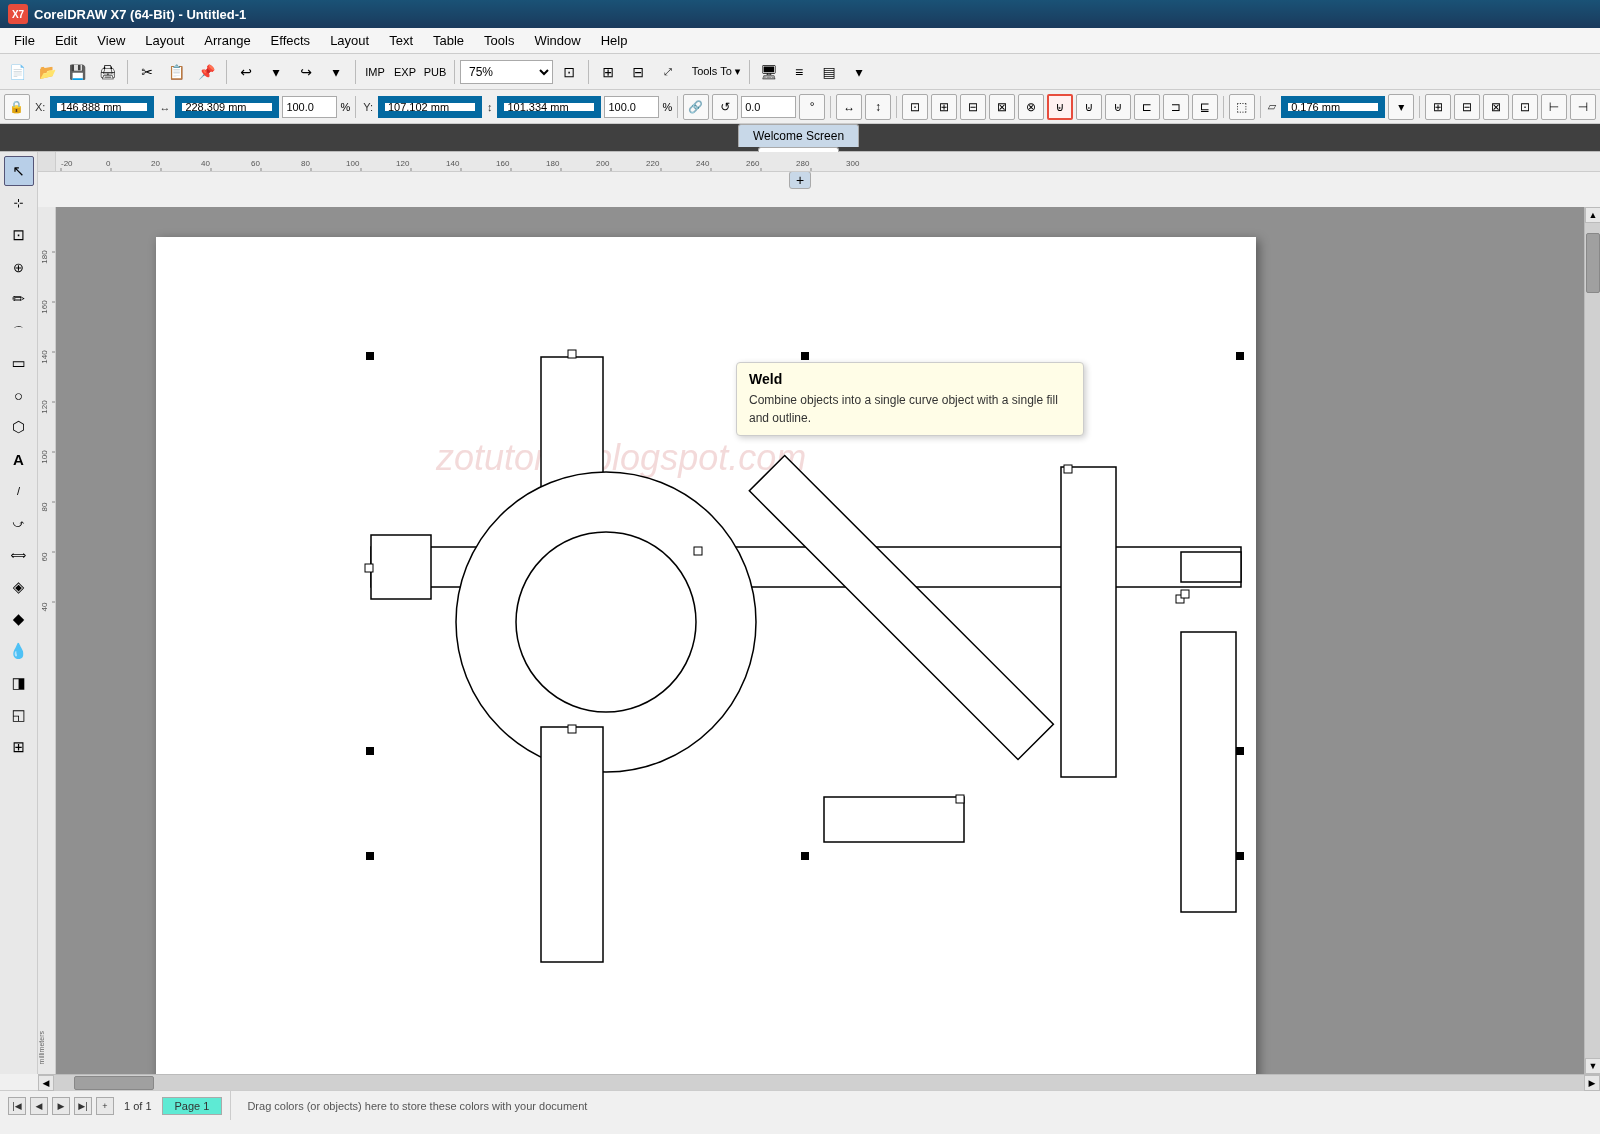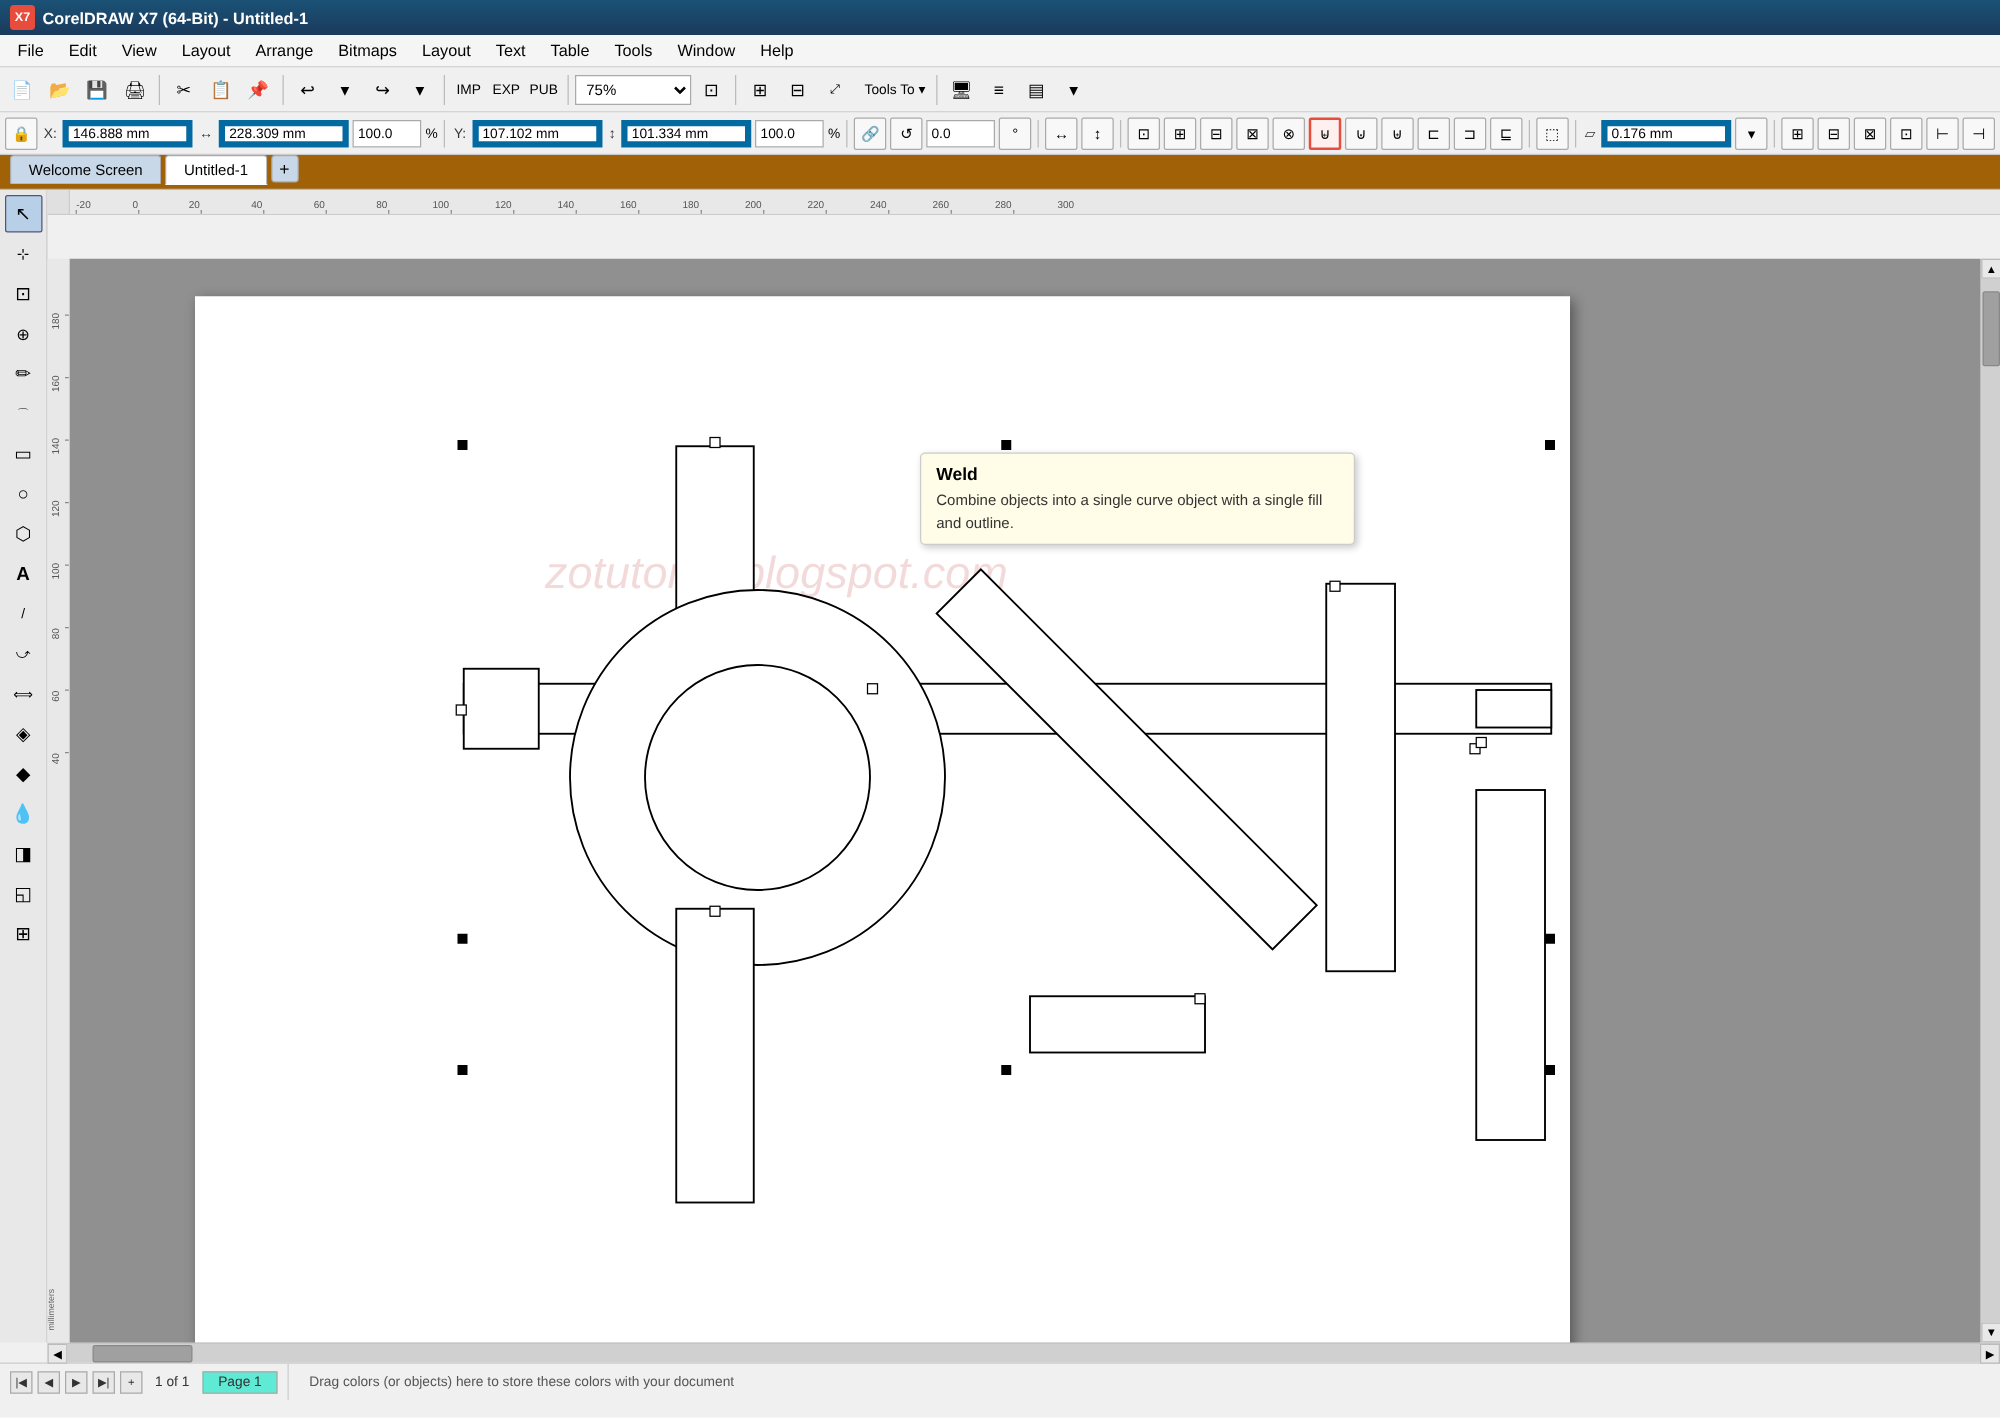--- a/index.html
+++ b/index.html
@@ -75,21 +75,21 @@
       height: 34px;
       display: flex;
       align-items: center;
       padding: 0 4px;
       gap: 3px;
       font-size: 11px;
     }
     .prop-label { font-size: 11px; color: #333; padding: 0 2px; }
     .prop-input {
       width: 104px; height: 22px;
-      border: 5px solid #0369a1;
+      border: 7px solid #0369a1;
       background: white;
       font-size: 11px;
       padding: 0 3px;
     }
     .prop-input-sm {
       width: 55px; height: 22px;
       border: 1px solid #aaa;
       background: white;
       font-size: 11px;
       padding: 0 3px;
@@ -104,26 +104,27 @@
       border-radius: 2px;
     }
     .prop-btn.highlighted {
       border: 2px solid #e74c3c;
       background: #fff0f0;
     }
     .prop-sep { width: 1px; height: 22px; background: #bbb; margin: 0 2px; }
 
     
     #tabbar {
-      background: #a16207;
+      background: #404040;
       border-bottom: 1px solid #bbb;
       height: 28px;
       display: flex;
-      align-items: flex-start;
+      align-items: center;
       padding: 0 8px;
+      flex-direction: column;
     }
     .tab {
       padding: 4px 14px;
       background: #c8d8e8;
       border: 1px solid #aaa;
       border-bottom: none;
       cursor: pointer;
       font-size: 12px;
       border-radius: 3px 3px 0 0;
       margin-right: 3px;
@@ -359,21 +360,21 @@
     </div>
   <span>CorelDRAW X7 (64-Bit) - Untitled-1</span>
 </div>
 
 <div id="menubar">
   <span class="menu-item">File</span>
   <span class="menu-item">Edit</span>
   <span class="menu-item">View</span>
   <span class="menu-item">Layout</span>
   <span class="menu-item">Arrange</span>
-  <span class="menu-item">Bitmaps</span>
+  <span class="menu-item">Effects</span>
   <span class="menu-item">Layout</span>
   <span class="menu-item">Text</span>
   <span class="menu-item">Table</span>
   <span class="menu-item">Tools</span>
   <span class="menu-item">Window</span>
   <span class="menu-item">Help</span>
 </div>
 
 <div id="toolbar1">
   <button class="tb-btn">📄</button>

